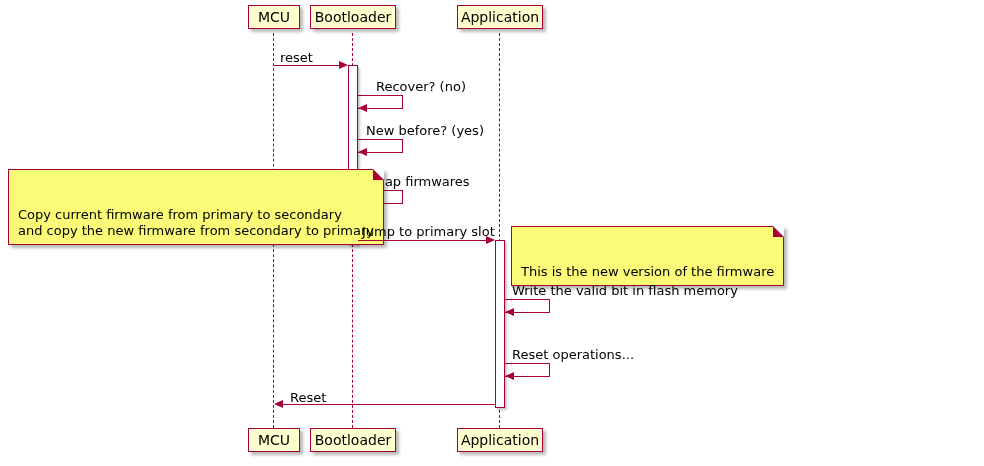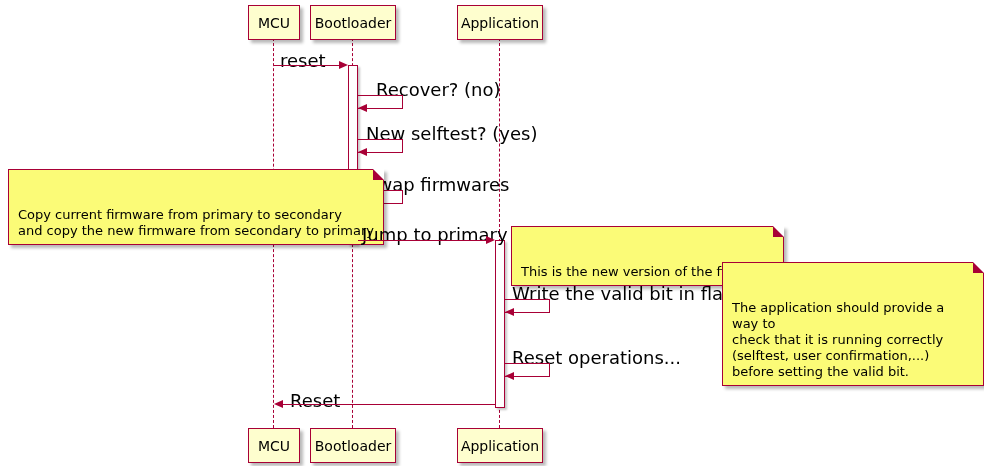--- a/index.html
+++ b/index.html
@@ -2,37 +2,37 @@
 <html style="--participant-fill: #FEFECE; --note-fill: #FBFB77; --border: #A80036; --arrow: #A80036;"><head>
 <meta charset="utf-8">
 <style>
   * { margin:0; padding:0; box-sizing:border-box; }
   html,body { background:#ffffff; }
   body { font-family:"DejaVu Sans","Liberation Sans",sans-serif; color:#000; }
 
   .canvas { position:relative; width:984px; height:466px; background:#fff; overflow:hidden; }
 
   .participant {
-    position:absolute; height:35px;
+    position:absolute; height:24px;
     background:var(--participant-fill,#FEFECE);
     border:1.5px solid var(--border,#A80036);
     box-shadow:3px 3px 3px rgba(0,0,0,0.28);
     display:flex; align-items:center; justify-content:center;
     font-size:14px;
   }
 
   .lifeline { position:absolute; width:0; border-left:1px dashed var(--border,#A80036); }
 
   .activation {
     position:absolute; width:10px; background:#ffffff;
     border:1px solid var(--border,#A80036);
     box-shadow:2px 2px 2px rgba(0,0,0,0.22);
   }
 
-  .msg-label { position:absolute; font-size:18px; white-space:nowrap;text-align:center; }
+  .msg-label { position:absolute; font-size:13px; white-space:nowrap;text-align:center; }
   .msg-line  { position:absolute; height:0; border-top:1.5px solid var(--arrow,#A80036); }
 
   .ah-r { position:absolute; width:0; height:0;
           border-top:4.5px solid transparent; border-bottom:4.5px solid transparent;
           border-left:9px solid var(--arrow,#A80036); }
   .ah-l { position:absolute; width:0; height:0;
           border-top:4.5px solid transparent; border-bottom:4.5px solid transparent;
           border-right:9px solid var(--arrow,#A80036); }
 
   .self-loop { position:absolute; width:45px; height:14px;
@@ -70,21 +70,21 @@
     <div class="ah-r" style="left:339px; top:61px;"></div>
   </div>
 
   <div>
     <div class="msg-label" style="left:376px; top:79px;">Recover? (no)</div>
     <div class="self-loop" style="left:358px; top:95px;"></div>
     <div class="ah-l" style="left:358px; top:104px;"></div>
   </div>
 
   <div>
-    <div class="msg-label" style="left:366px; top:123px;">New selftest? (yes)</div>
+    <div class="msg-label" style="left:366px; top:123px;">New before? (yes)</div>
     <div class="self-loop" style="left:358px; top:139px;"></div>
     <div class="ah-l" style="left:358px; top:148px;"></div>
   </div>
 
   <div>
     <div class="msg-label" style="left:366px; top:174px;">Swap firmwares</div>
     <div class="self-loop" style="left:358px; top:190px;"></div>
     <div class="ah-l" style="left:358px; top:199px;"></div>
   </div>
 
@@ -104,27 +104,20 @@
     <span class="fold"></span>
     <span>This is the new version of the firmware</span>
   </div>
 
   <div>
     <div class="msg-label" style="left:512px; top:283px;">Write the valid bit in flash memory</div>
     <div class="self-loop" style="left:505px; top:299px;"></div>
     <div class="ah-l" style="left:505px; top:308px;"></div>
   </div>
 
-  <div class="note" style="left:722px; top:262px;">
-    <span class="fold"></span>
-    <span>The application should provide a way to
-check that it is running correctly
-(selftest, user confirmation,...)
-before setting the valid bit.</span>
-  </div>
 
   <div>
     <div class="msg-label" style="left:512px; top:347px;">Reset operations...</div>
     <div class="self-loop" style="left:505px; top:363px;"></div>
     <div class="ah-l" style="left:505px; top:372px;"></div>
   </div>
 
   <div>
     <div class="msg-label" style="left:290px; top:390px;">Reset</div>
     <div class="msg-line" style="left:283px; top:404px; width:212px;"></div>

